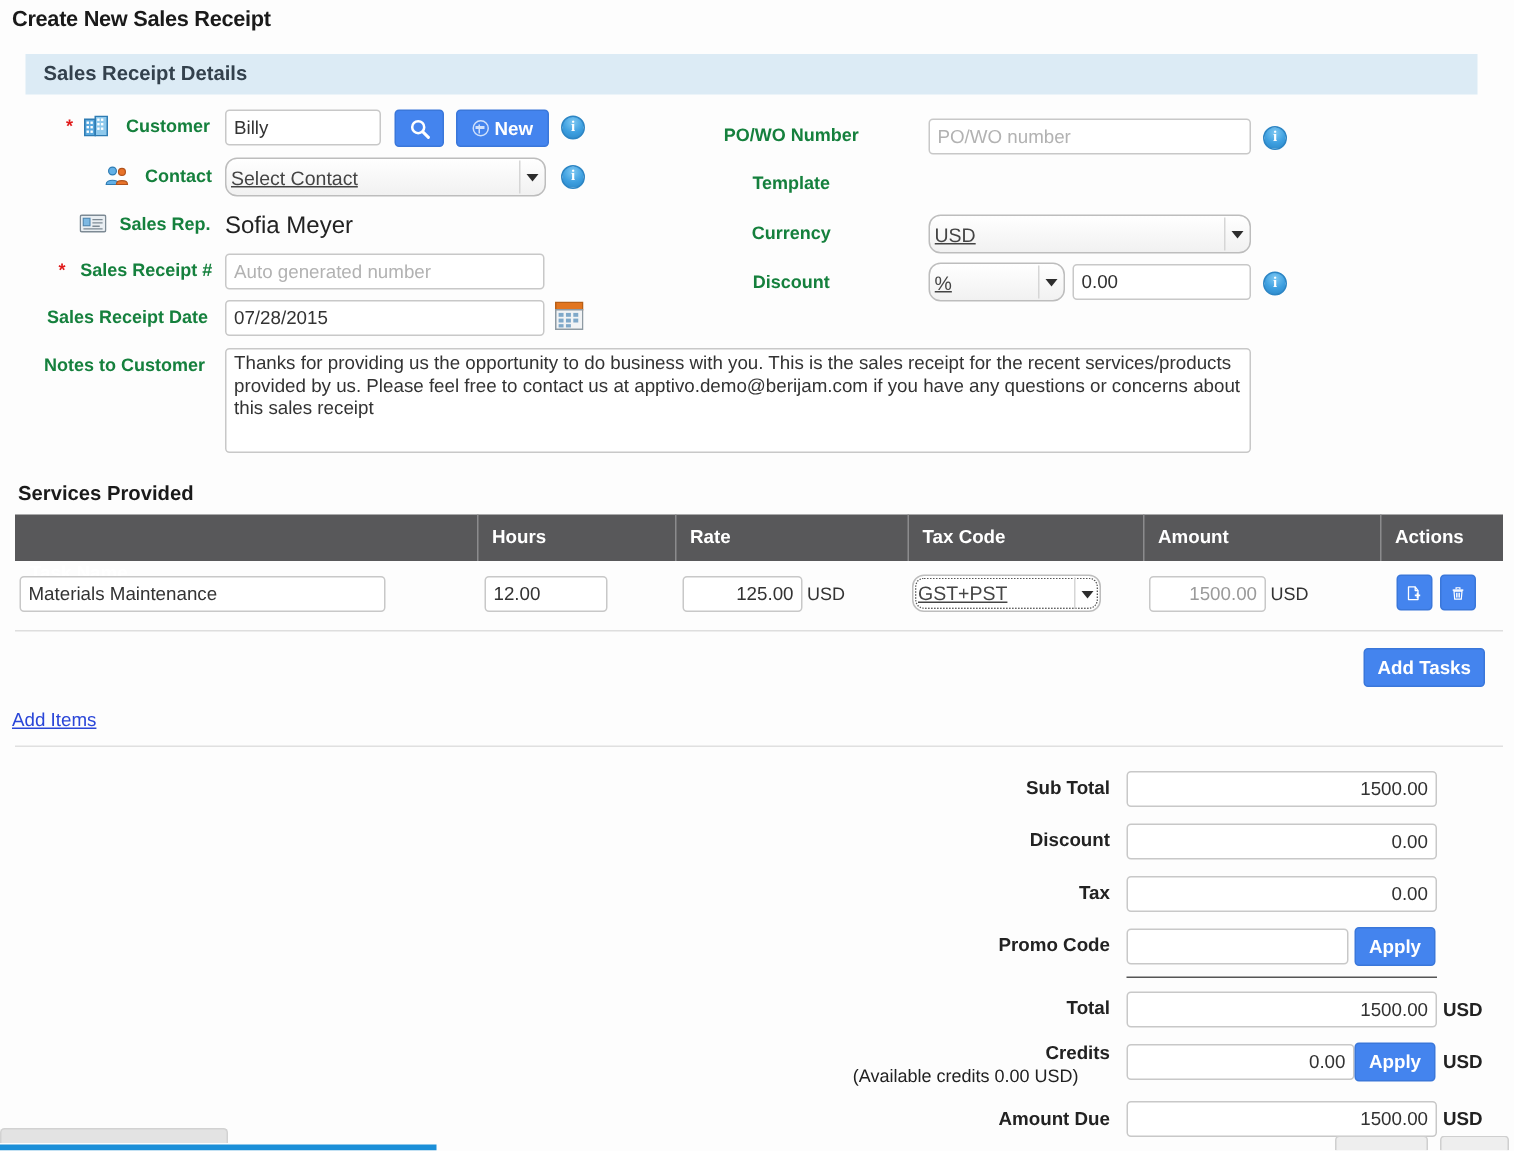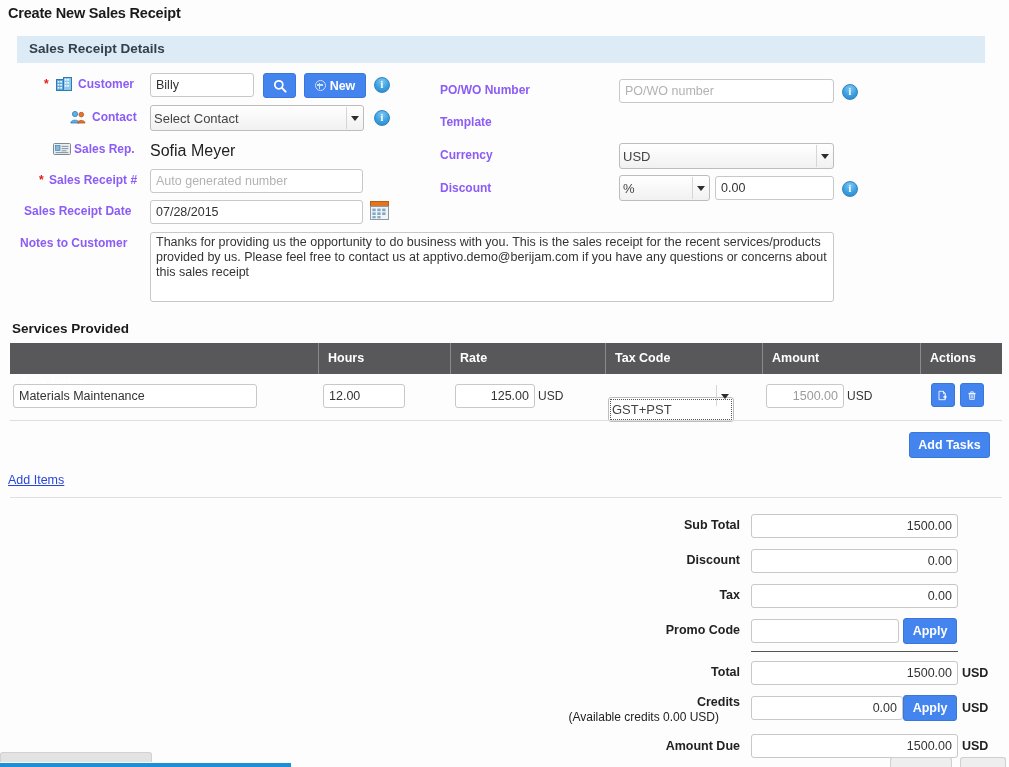--- a/index.html
+++ b/index.html
@@ -28,22 +28,22 @@
     background: #dcebf5;
   }
   .section-band .band-text {
     position: absolute; left: 12px; top: 5px;
     font-size: 13.5px; font-weight: bold; color: #33414d;
   }
 
   
   .lbl {
     position: absolute;
-    font-size: 12px; font-weight: bold; color: #8b5cf6;
-    text-align: left;
+    font-size: 12px; font-weight: bold; color: #15803d;
+    text-align: center;
     white-space: nowrap;
   }
   .req { color: #e01b1b; font-weight: bold; }
   .static-val {
     position: absolute; font-size: 16px; color: #222; font-weight: normal;
   }
 
   input.tf, textarea.tf {
     position: absolute;
     font-family: "Liberation Sans", sans-serif;
@@ -60,24 +60,24 @@
   input.tf.greyval { color: #9b9b9b; }
   input.tf.right { text-align: right; }
 
   select.sel {
     position: absolute;
     font-family: "Liberation Sans", sans-serif;
     font-size: 13px;
     color: #444;
     background: linear-gradient(#ffffff, #f1f1f1);
     border: 1px solid #bdbdbd;
-    border-radius: 3px;
+    border-radius: 8px;
     padding: 1px 3px;
     outline: none;
-    -webkit-appearance: none; appearance: none;
+    -webkit-appearance: none; appearance: none; text-decoration: underline;
   }
   .sel-wrap { position: absolute; }
   .sel-arrow {
     position: absolute; right: 5px; top: 50%; margin-top: -2px;
     width: 0; height: 0;
     border-left: 4px solid transparent;
     border-right: 4px solid transparent;
     border-top: 5px solid #2d2d2d;
     pointer-events: none;
   }
@@ -346,21 +346,21 @@
     <span class="th-div" style="left:910px;"></span>
     <span class="th" style="left:920px;">Actions</span>
   </div>
 
   <input class="tf" style="left: 13px; top: 384px; width: 244px; height: 24px;" value="Materials Maintenance">
   <input class="tf" style="left: 323px; top: 384px; width: 82px; height: 24px;" value="12.00">
   <input class="tf right" style="left: 455px; top: 384px; width: 80px; height: 24px;" value="125.00">
   <span class="unit" style="left:538px; top:389px;">USD</span>
 
   <div class="sel-wrap" style="left:608px; top:383px; width:126px; height:25px;">
-    <select class="sel" style="left:0; top:14px; width:126px; height:25px; outline:1px dotted #555; outline-offset:-3px; background:#fff;">
+    <select class="sel" style="left:0; top:0; width:126px; height:25px; outline:1px dotted #555; outline-offset:-3px; background:#fff;">
       <option>GST+PST</option>
     </select>
     <span class="sel-sep"></span>
     <span class="sel-arrow"></span>
   </div>
 
   <input class="tf right greyval" style="left: 766px; top: 384px; width: 78px; height: 24px;" readonly="" value="1500.00">
   <span class="unit" style="left:847px; top:389px;">USD</span>
 
   <button class="icon-btn" style="left:931px; top:383px;">

